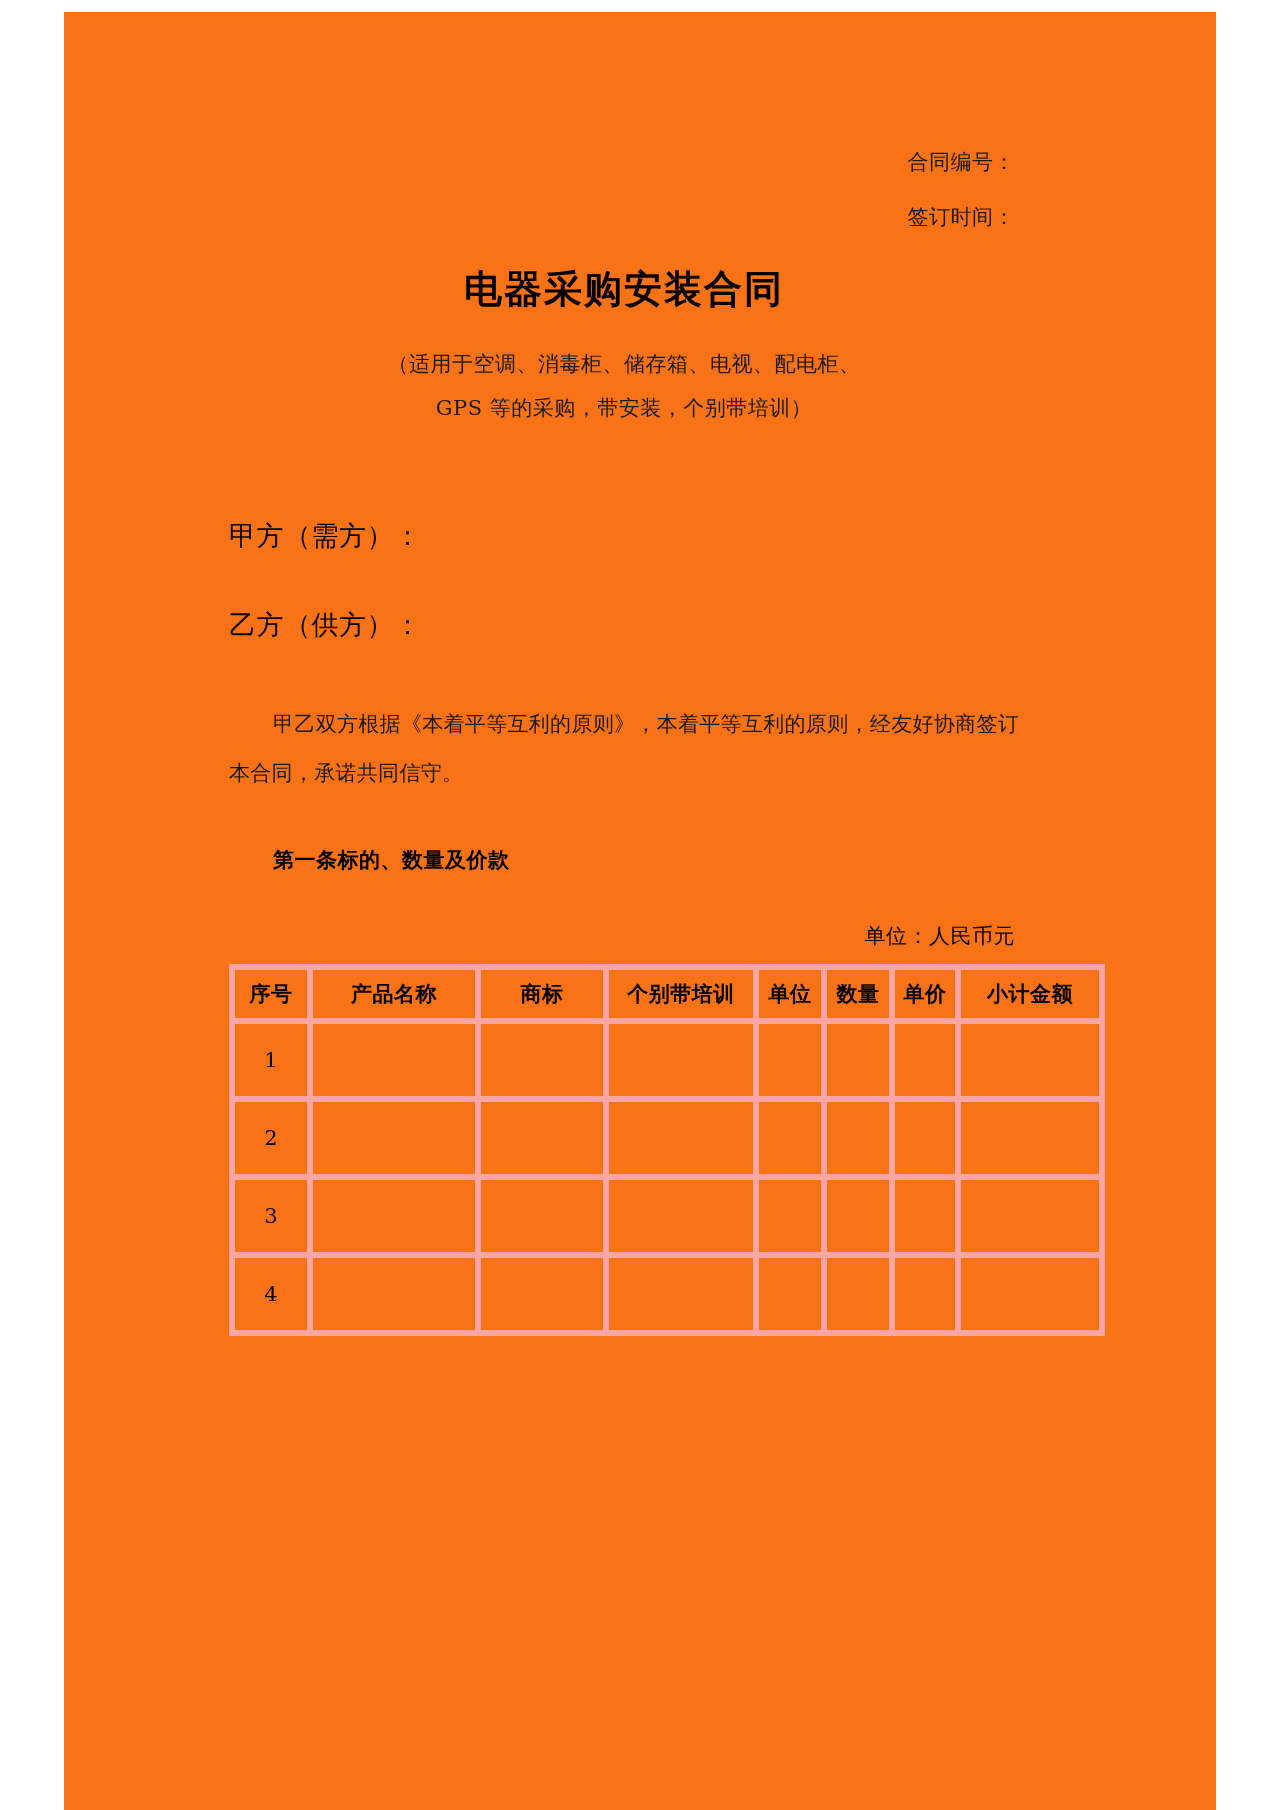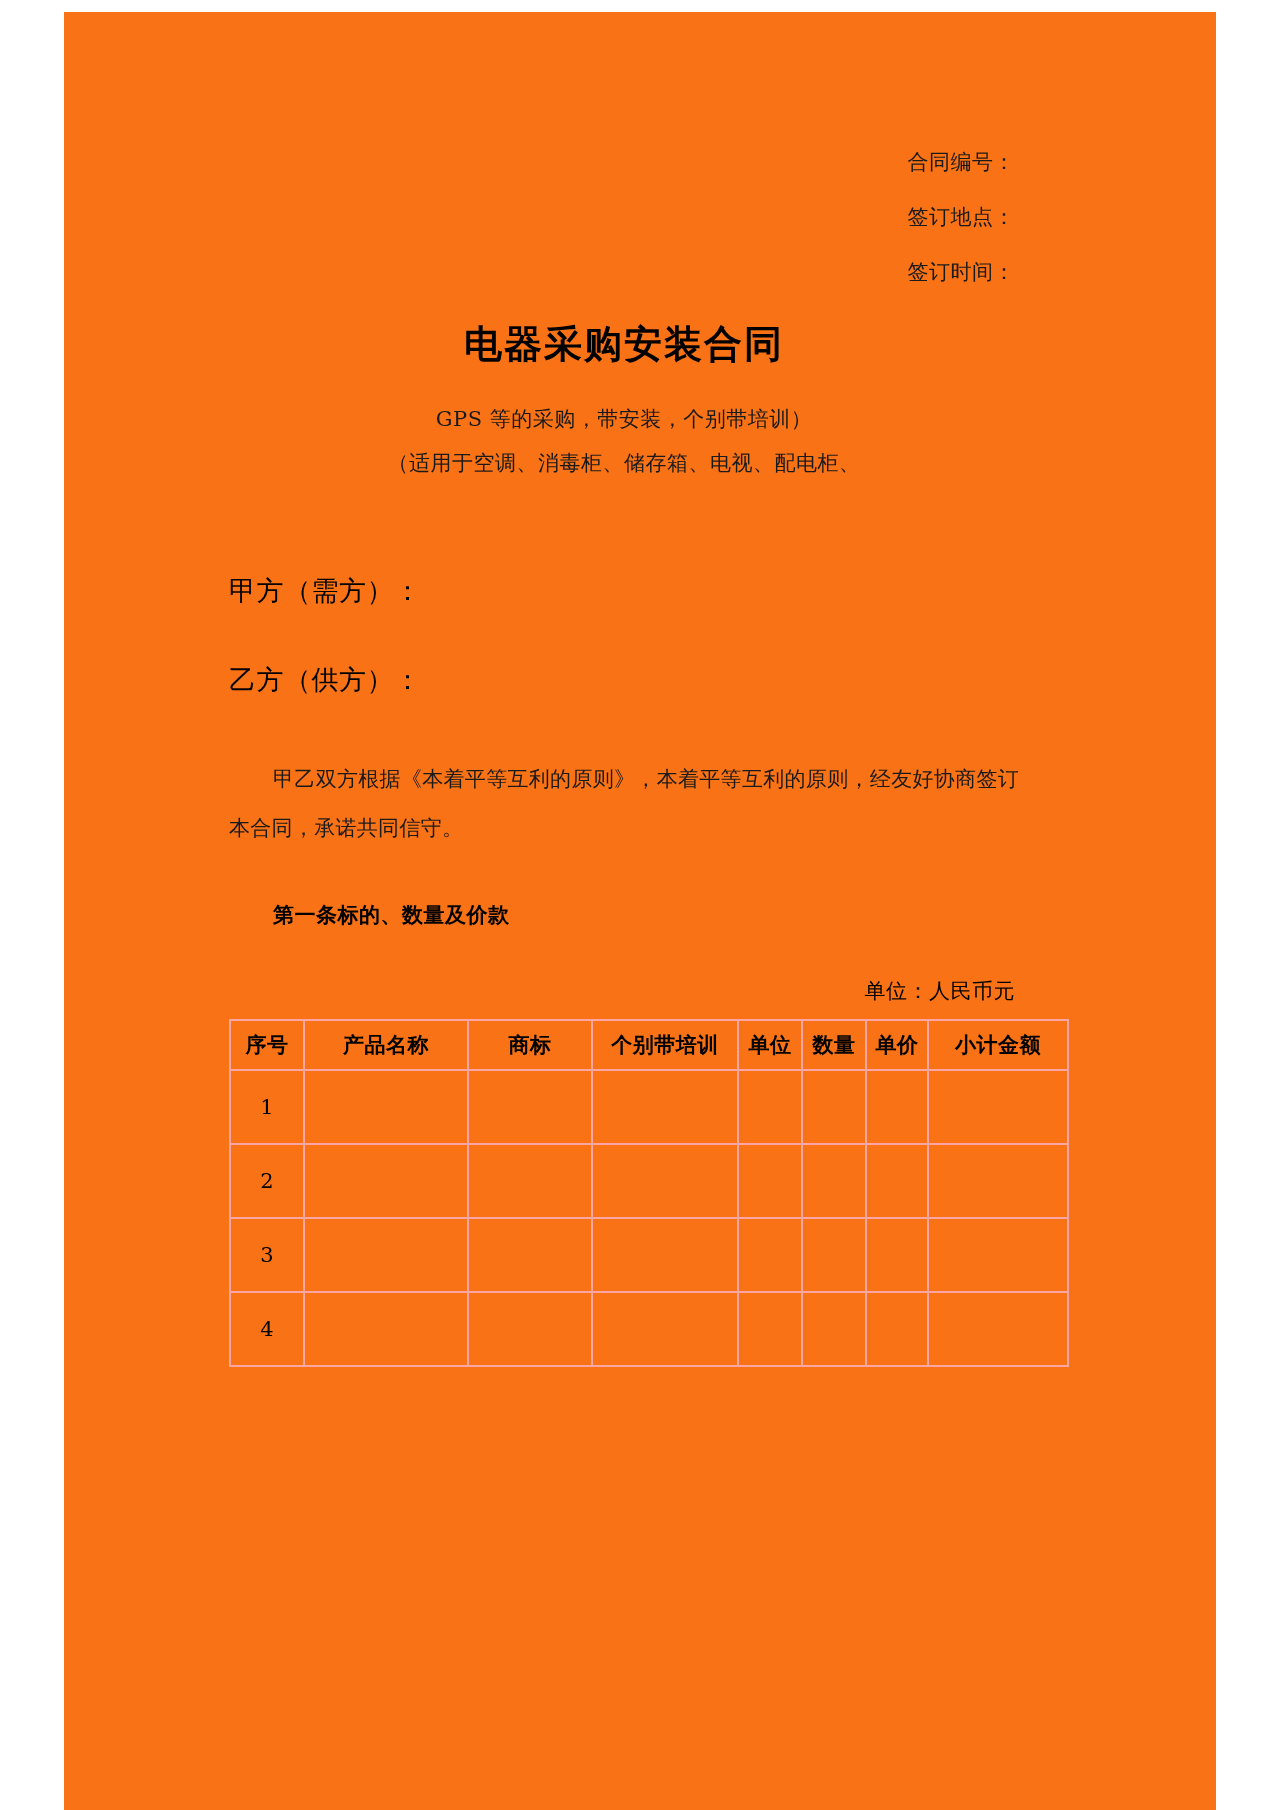--- a/index.html
+++ b/index.html
@@ -112,21 +112,21 @@
 
   
   .goods-table {
     margin-top: 14px;
     width: 790px;
     border-collapse: collapse;
     table-layout: fixed;
   }
   .goods-table th,
   .goods-table td {
-    border: 2px solid #fca5a5;
+    border: 6px solid #fca5a5;
     text-align: center;
     vertical-align: middle;
     font-size: 21px;
     color: #000;
   }
   .goods-table th {
     font-weight: bold;
     height: 48px;
     letter-spacing: 0.5px;
     padding: 0 2px;
@@ -146,29 +146,28 @@
   .row-idx-cell { font-size: 21px; }
 </style>
 </head>
 <body>
 
 <div class="page">
   <div class="content">
 
     <div class="meta-block">
       <div class="meta-line">合同编号：</div>
-      <div class="meta-line">签订地点：</div>
       <div class="meta-line">签订时间：</div>
     </div>
 
     <div class="doc-title">电器采购安装合同</div>
 
     <div class="subtitle">
+      <span class="subtitle-line">（适用于空调、消毒柜、储存箱、电视、配电柜、</span>
       <span class="subtitle-line">GPS 等的采购，带安装，个别带培训）</span>
-      <span class="subtitle-line">（适用于空调、消毒柜、储存箱、电视、配电柜、</span>
     </div>
 
     <div class="parties">
       <div class="party-line">甲方（需方）：</div>
       <div class="party-line">乙方（供方）：</div>
     </div>
 
     <div class="body-para">甲乙双方根据《本着平等互利的原则》，本着平等互利的原则，经友好协商签订本合同，承诺共同信守。</div>
 
     <div class="clause-heading">第一条标的、数量及价款</div>

